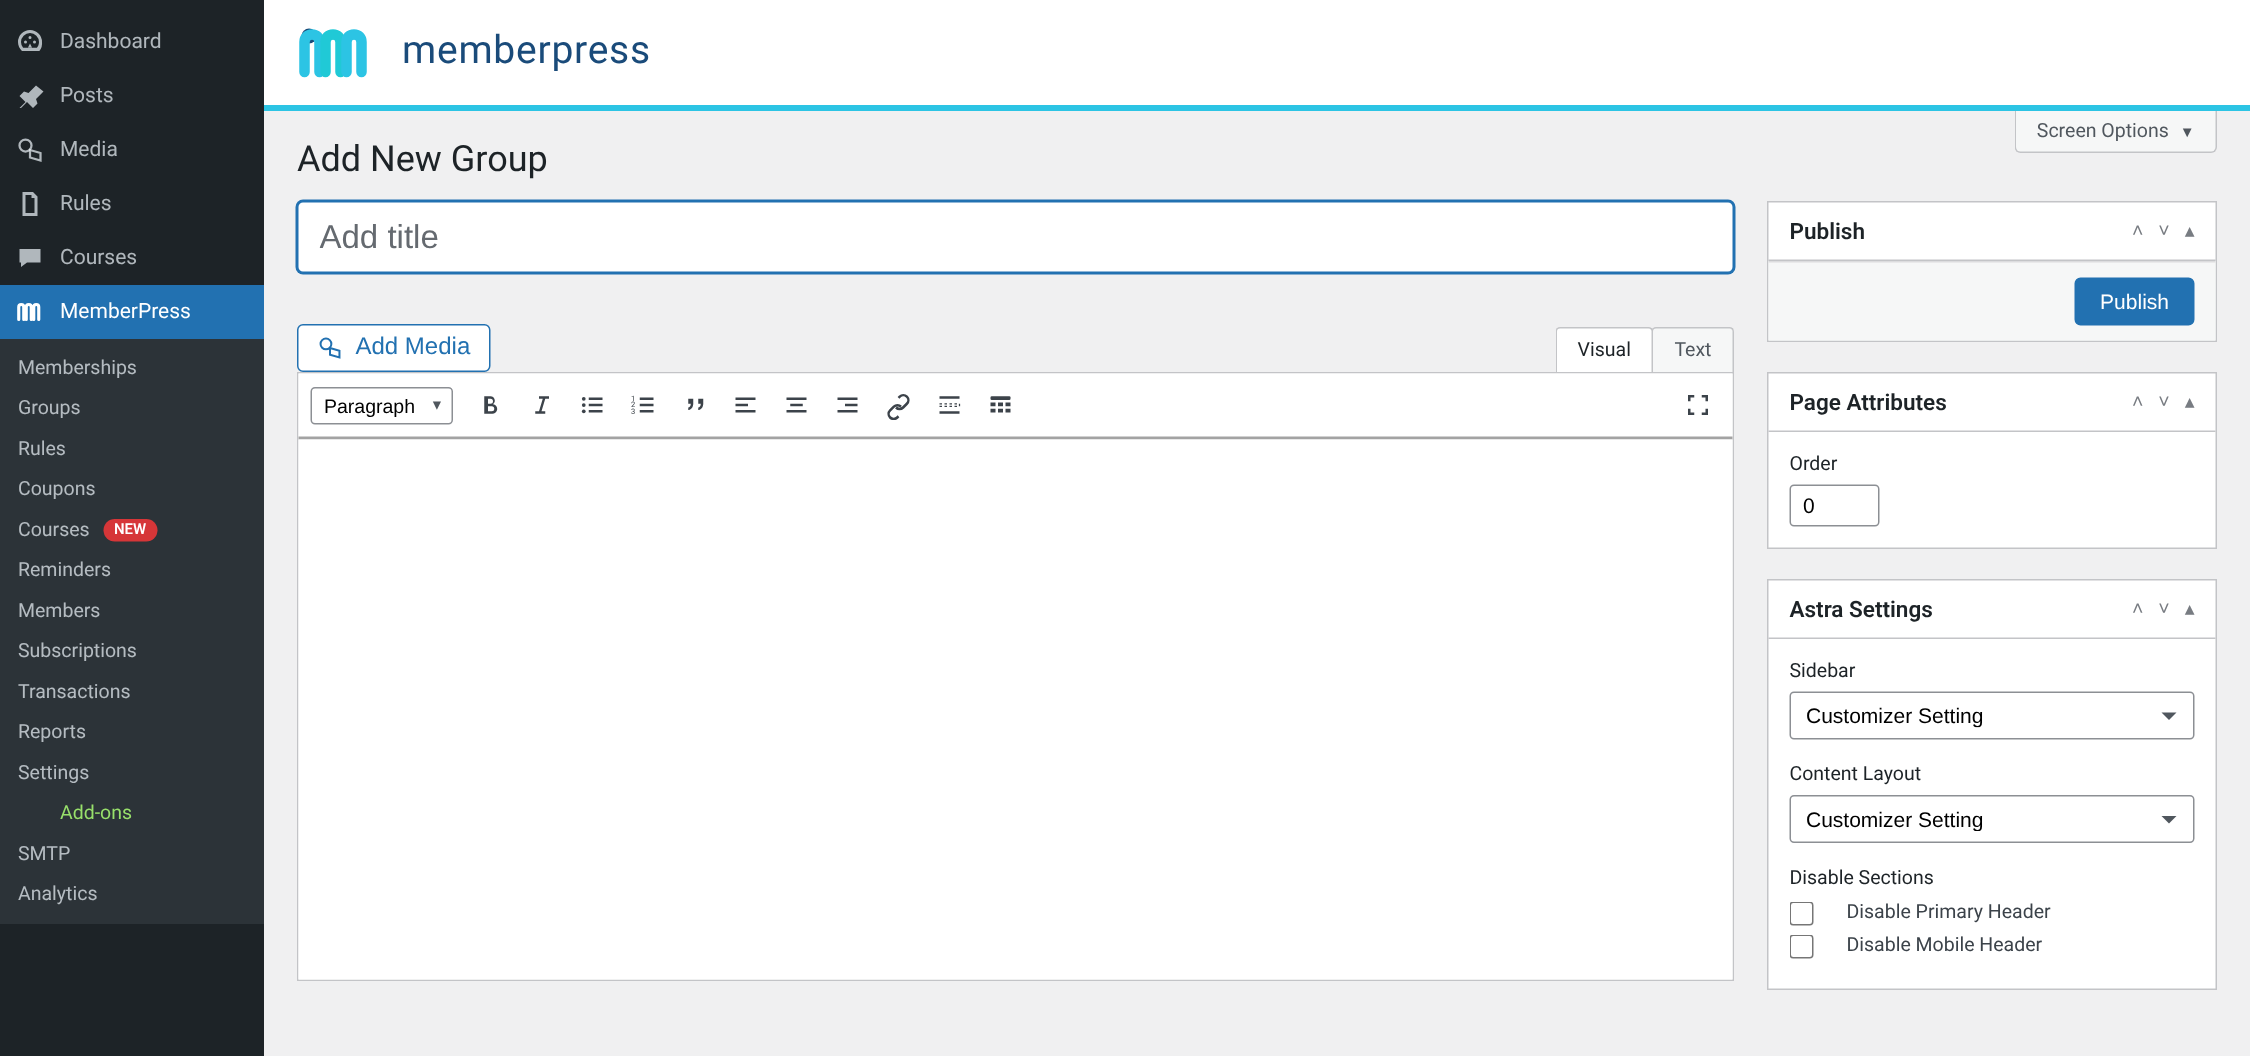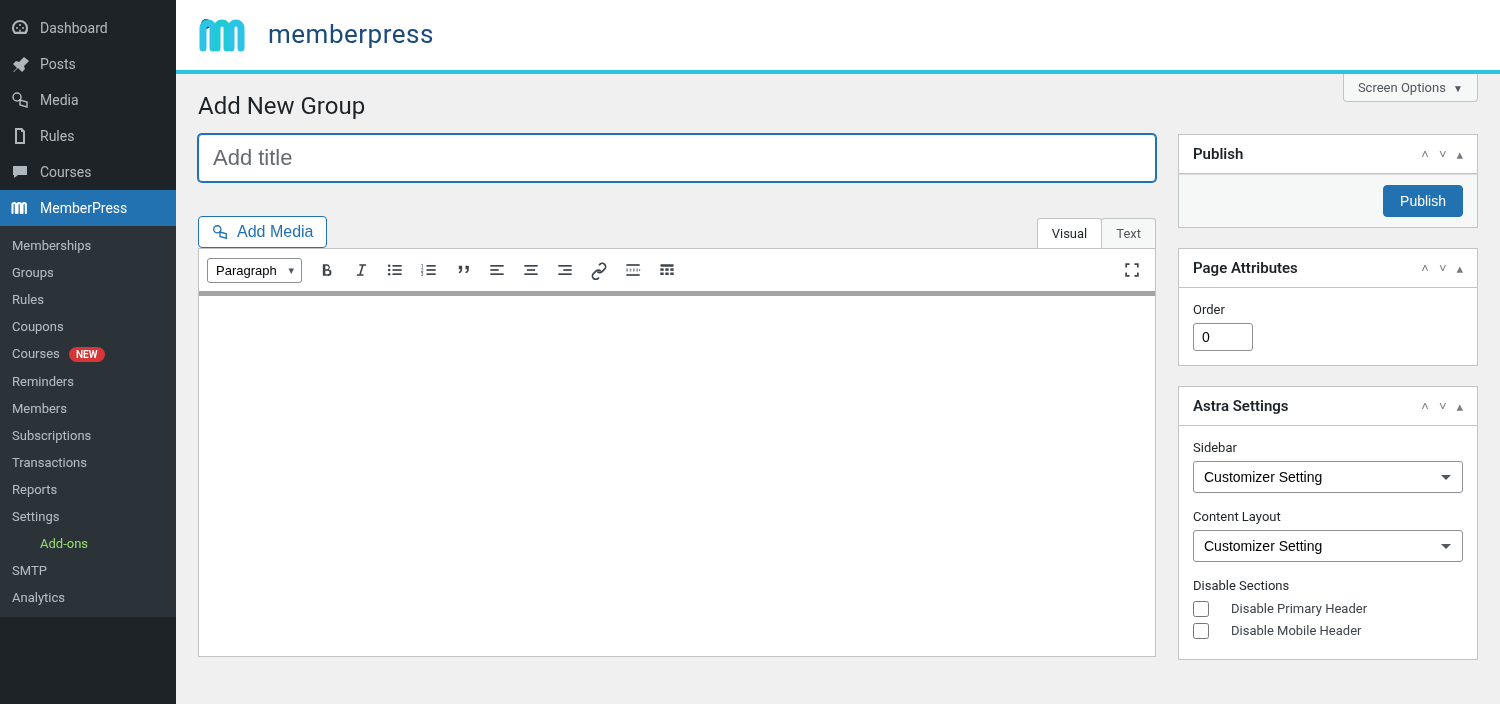--- a/index.html
+++ b/index.html
@@ -37,21 +37,21 @@
 .title-input::placeholder { color: #656a70; }
 
 .add-media-btn { display: inline-flex; align-items: center; gap: 8px; padding: 6px 12px; border: 1px solid #2271b1; border-radius: 4px; background: #fff; color: #2271b1; font-size: 16px; cursor: pointer; margin-top: 34px; }
 .add-media-btn .mi { width: 18px; height: 18px; }
 
 .editor-tabs { display: flex; justify-content: flex-end; gap: 0; margin-top: -30px; }
 .editor-tab { border: 1px solid #c3c4c7; border-bottom: none; background: #f6f7f7; padding: 7px 14px; font-size: 13px; color: #50575e; cursor: pointer; border-radius: 3px 3px 0 0; margin-left: -1px; }
 .editor-tab.active { background: #fff; color: #1d2327; }
 
 .editor-box { border: 1px solid #c3c4c7; background: #fff; }
-.toolbar { display: flex; align-items: center; gap: 4px; padding: 6px 8px; background: #fff; border-bottom: 5px solid #a3a3a3; }
+.toolbar { display: flex; align-items: center; gap: 4px; padding: 6px 8px; background: #fff; border-bottom: 2px solid #a3a3a3; }
 .para-select { padding: 4px 24px 4px 8px; border: 1px solid #8c8f94; border-radius: 3px; font-size: 13px; background: #fff; appearance: none; position: relative; }
 .select-wrap { position: relative; display: inline-block; margin-right: 6px; }
 .select-wrap::after { content: "▾"; position: absolute; right: 8px; top: 50%; transform: translateY(-50%); font-size: 11px; color: #50575e; pointer-events: none; }
 .tbtn { width: 30px; height: 30px; display: inline-flex; align-items: center; justify-content: center; cursor: pointer; color: #3c434a; border-radius: 3px; }
 .tbtn svg { width: 20px; height: 20px; fill: currentColor; }
 .spacer { flex: 1; }
 .editor-body { height: 360px; background: #fff; }
 
 
 .postbox { border: 1px solid #c3c4c7; background: #fff; margin-bottom: 20px; }

